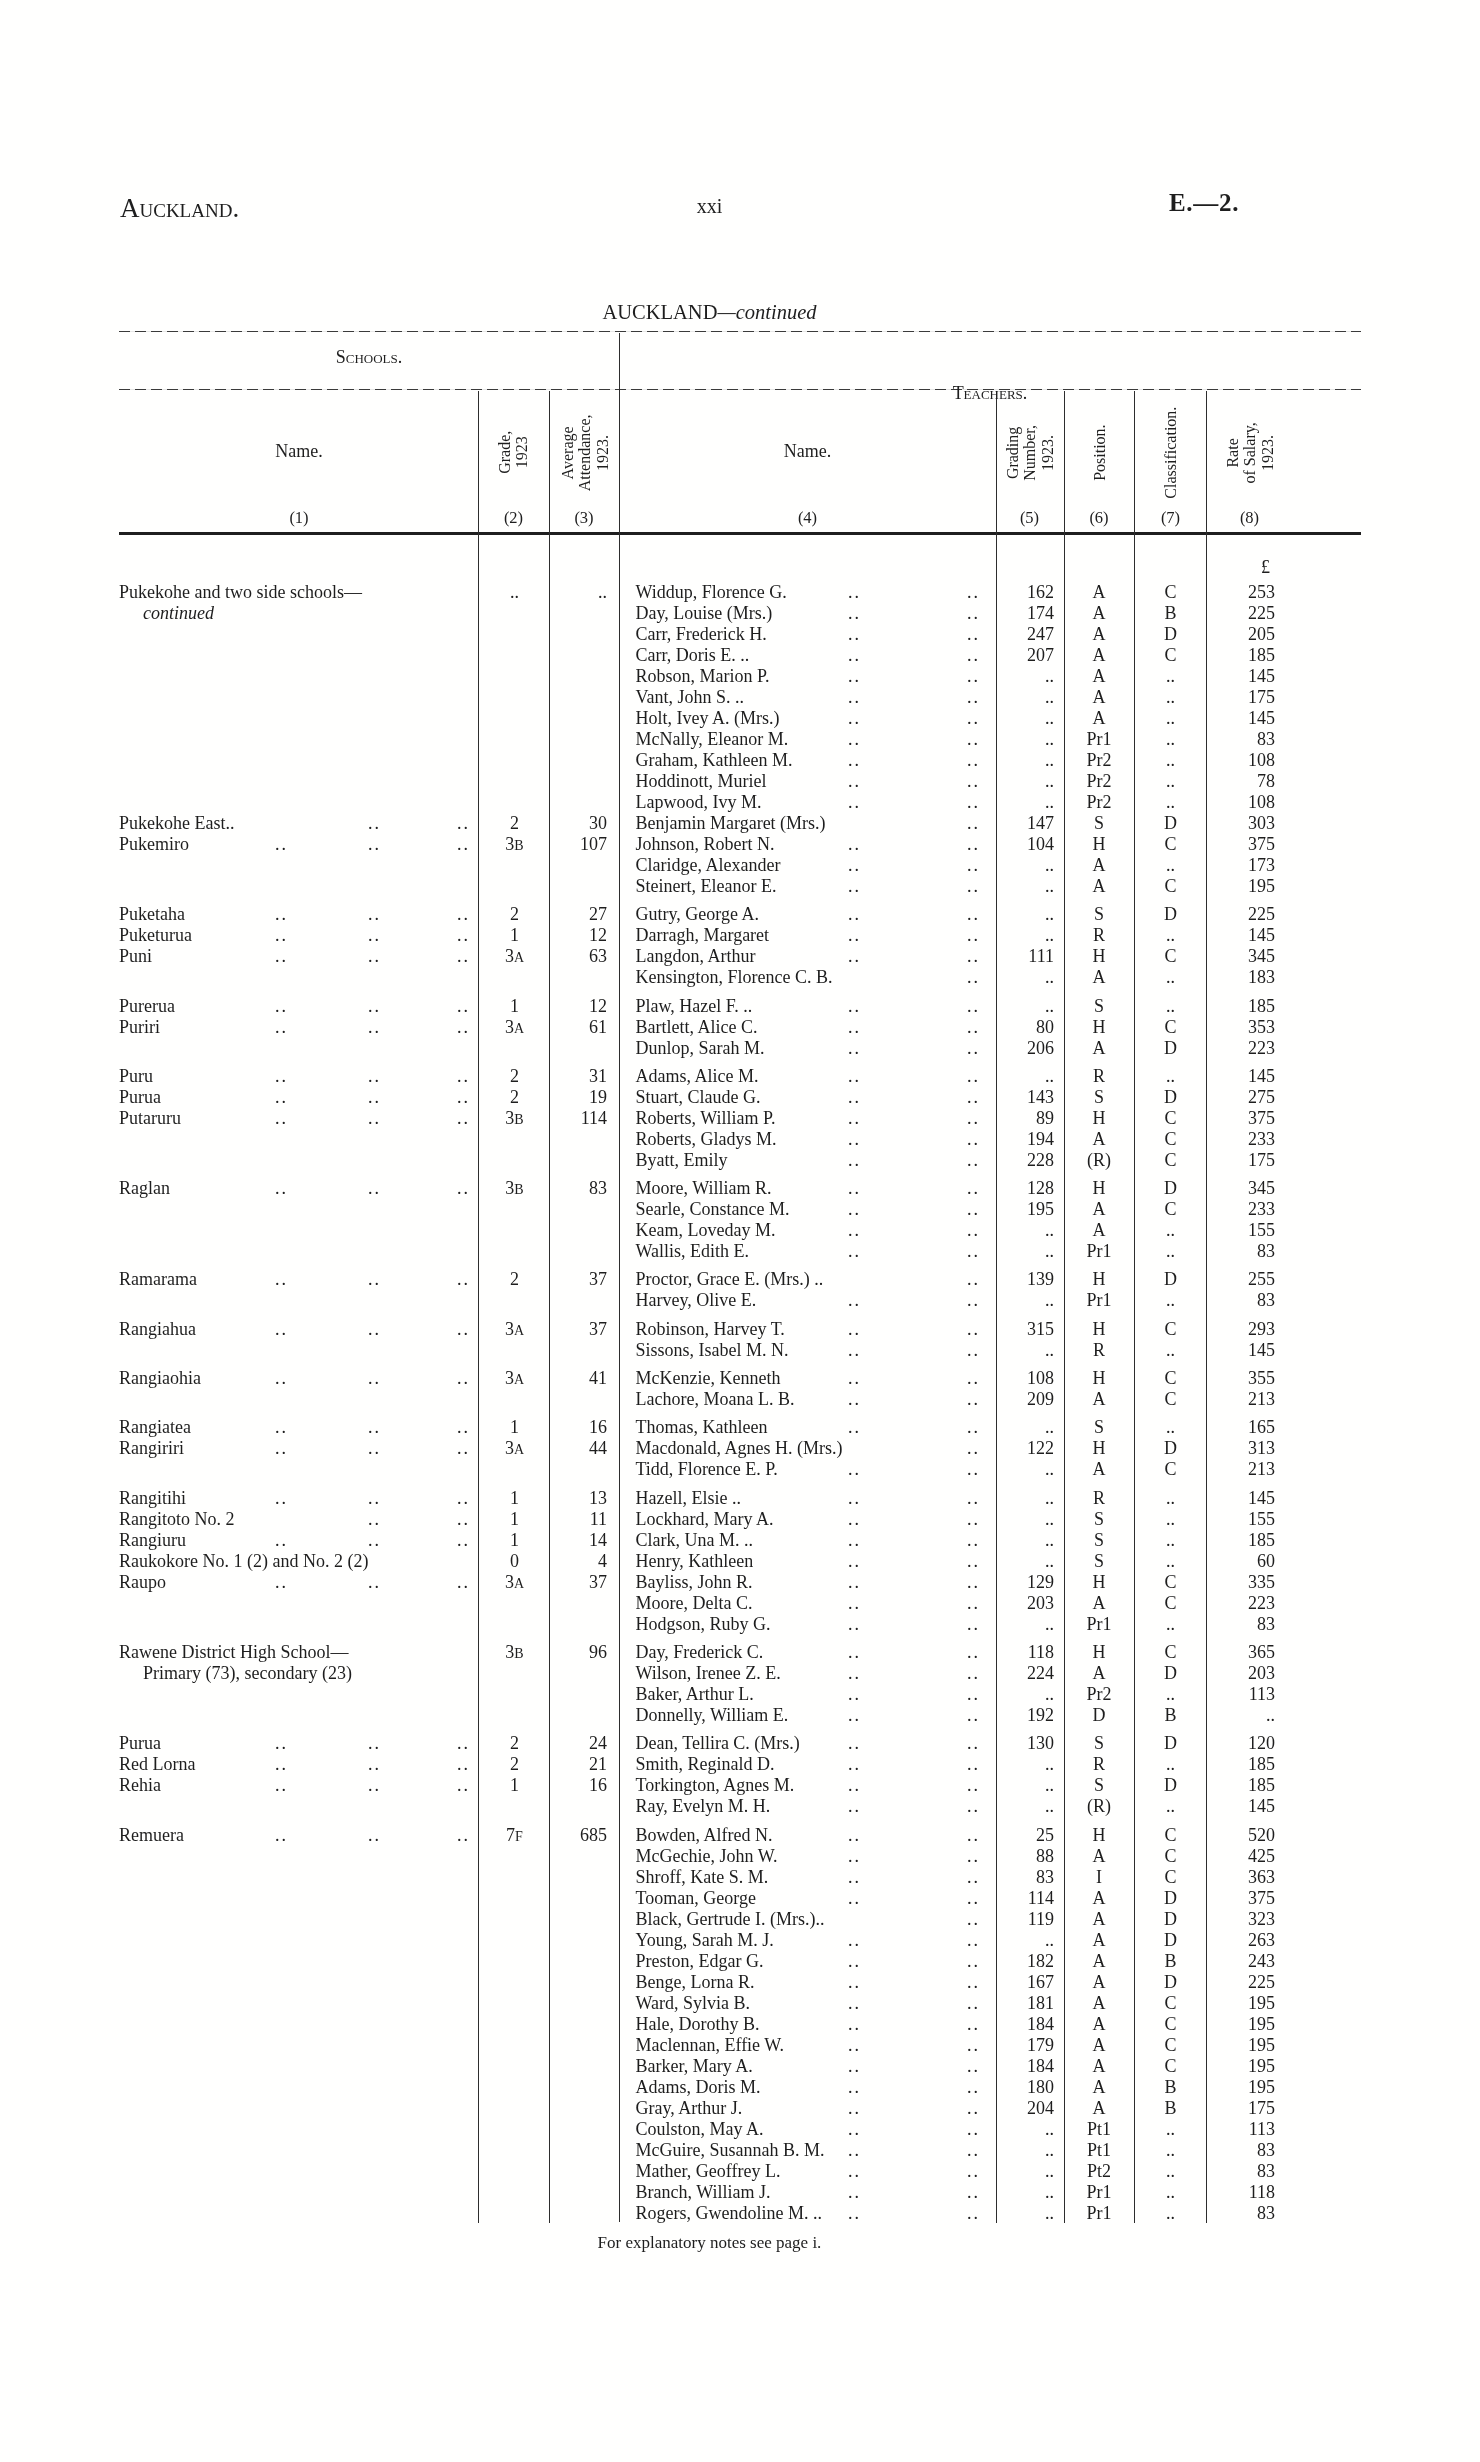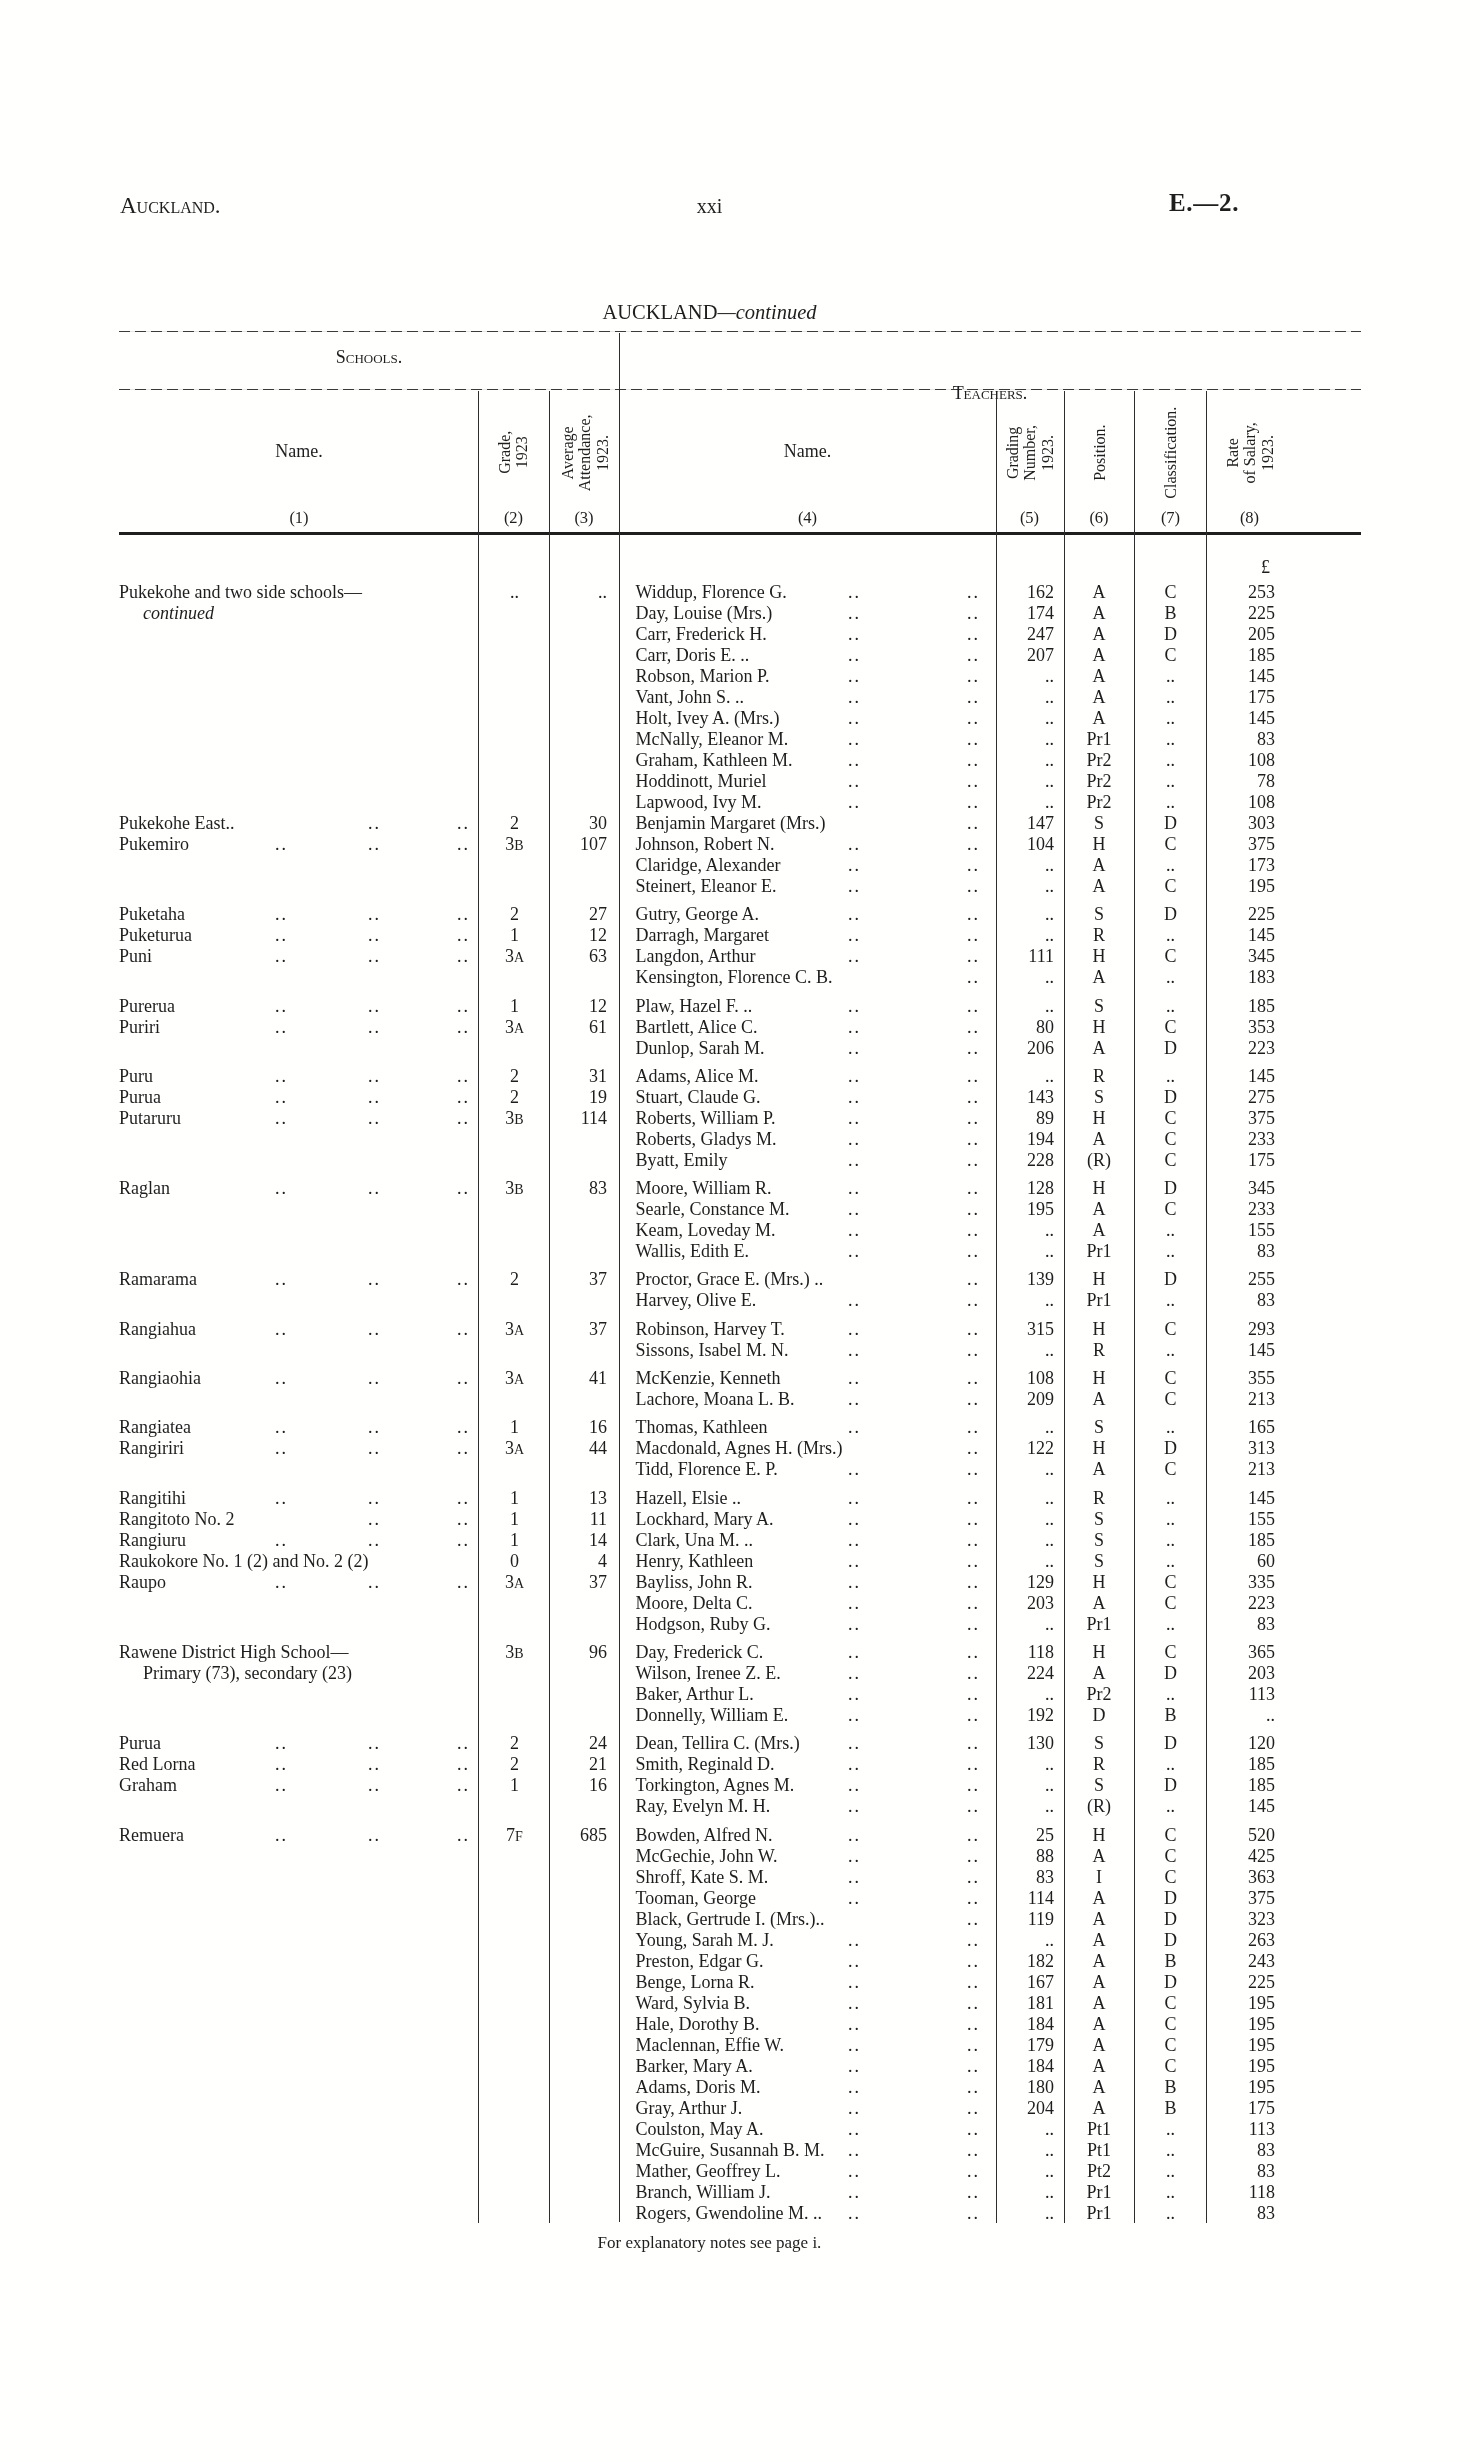--- a/index.html
+++ b/index.html
@@ -6,21 +6,21 @@
   .page {
     position:relative; width:1481px; height:2462px; background:#fffffe;
     font-family:"Liberation Serif","DejaVu Serif",serif; color:#1e1e1e;
     overflow:hidden;
   }
   .abs { position:absolute; }
   .it  { font-style:italic; }
   .sc  { font-variant:small-caps; }
 
   
-  .hdr-left  { left:120px; top:193px; font-size:23px; }
+  .hdr-left  { left:120px; top:193px; font-size:27px; }
   .hdr-ctr   { left:119px; top:195px; width:1181px; font-size:20px; text-align:center; }
   .hdr-right { left:1169px; top:189px; font-size:25px; font-weight:bold; letter-spacing:0.7px; }
 
   
   .title-line { left:119px; top:256px; width:1181px; text-align:center; font-size:22.4px; letter-spacing:0.7px; }
   .subtitle-line { left:119px; top:301px; width:1181px; text-align:center; font-size:20.5px; }
 
   
   .dashes { height:1.3px; background:repeating-linear-gradient(90deg,#3a3a3a 0 11.2px, rgba(58,58,58,.12) 11.2px 16px); }
   .heavy  { height:2.6px; background:#1f1f1f; }
@@ -764,21 +764,21 @@
           <div class="cG">2</div>
           <div class="cA">21</div>
           <div class="cT"><span class="tname">Smith, Reginald D.</span><span class="ldr" style="left: 221px;">..</span><span class="ldr" style="left: 340px;">..</span></div>
           <div class="cN">..</div>
           <div class="cP">R</div>
           <div class="cC">..</div>
           <div class="cR">185</div>
         </div>
         <div class="r">
           <div class="cS">
-            <span class="sname">Graham</span>
+            <span class="sname">Rehia</span>
             <span class="ldr" style="left: 148px;">..</span>
             <span class="ldr" style="left: 241px;">..</span>
             <span class="ldr" style="left: 330px;">..</span>
           </div>
           <div class="cG">1</div>
           <div class="cA">16</div>
           <div class="cT"><span class="tname">Torkington, Agnes M.</span><span class="ldr" style="left: 221px;">..</span><span class="ldr" style="left: 340px;">..</span></div>
           <div class="cN">..</div>
           <div class="cP">S</div>
           <div class="cC">D</div>

